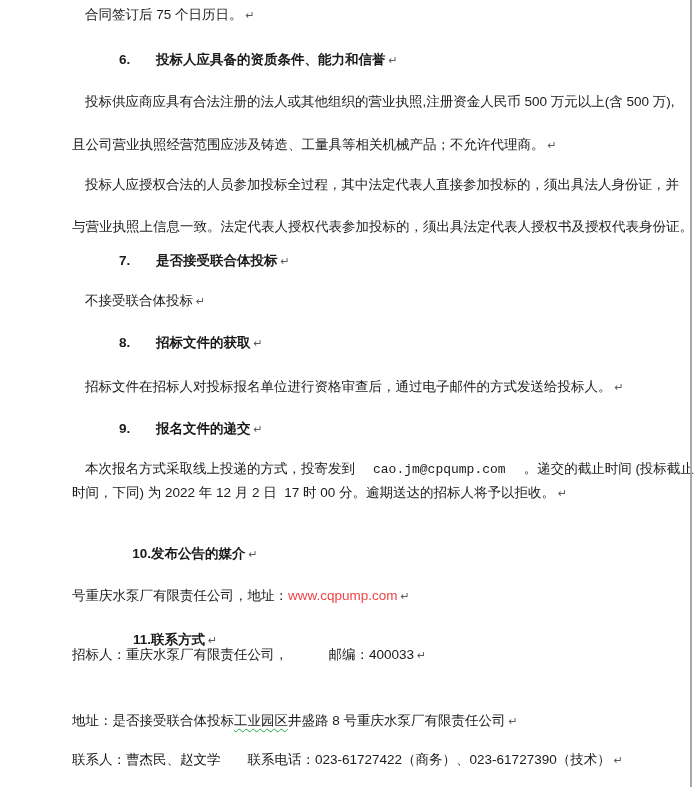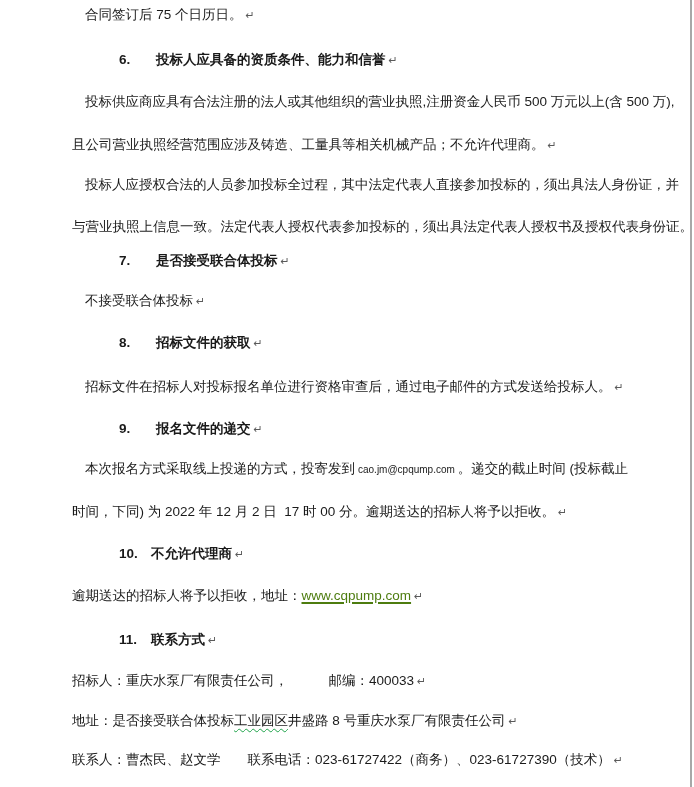--- a/index.html
+++ b/index.html
@@ -9,28 +9,28 @@
     font-family:"Liberation Sans",sans-serif;
   }
   .line{
     position:absolute;white-space:pre;
     font-size:13.5px;line-height:18px;letter-spacing:0;
   }
   .indent{left:85px;}
   .flush{left:72px;}
   .head{left:95px;font-weight:700;margin-left:24px;}
   .hnum{display:inline-block;width:37px;}
-  .head.double .hnum{width:32px;}
+  .head.double .hnum{width:32px;text-align:right;}
   .pmark{
     color:#5a5a5a;font-size:11px;margin-left:3px;
     font-family:"DejaVu Sans",sans-serif;font-weight:400;
   }
-  .email{font-family:Liberation Sans, sans-serif;font-size:10px;margin:0 3px;}
+  .email{font-family:Liberation Mono, monospace;font-size:13px;margin:0 18px;}
   .weblink{
-    color:#4d7c0f;text-decoration:underline;text-underline-offset:2px;
+    color:#ef4444;text-underline-offset:2px;
     text-decoration-thickness:1.5px;cursor:pointer;
   }
   .flagged{
     text-decoration-line:underline;text-decoration-style:wavy;
     text-decoration-color:#1fa34a;text-decoration-thickness:1px;
     text-underline-offset:3px;
   }
   .page-edge{position:absolute;top:0;left:690px;width:2px;height:787px;background:#a8a8a8;}
 </style>
 </head>
@@ -53,27 +53,27 @@
 <div class="line indent" style="top:292px"><span>不接受联合体投标</span><span class="pmark">↵</span></div>
 
 <div class="line head" style="top:334px"><span class="hnum">8.</span><span>招标文件的获取</span><span class="pmark">↵</span></div>
 
 <div class="line indent" style="top:378px"><span>招标文件在招标人对投标报名单位进行资格审查后，通过电子邮件的方式发送给投标人。</span><span class="pmark">↵</span></div>
 
 <div class="line head" style="top:420px"><span class="hnum">9.</span><span>报名文件的递交</span><span class="pmark">↵</span></div>
 
 <div class="line indent" style="top:460px"><span>本次报名方式采取线上投递的方式，投寄发到</span><span class="email">cao.jm@cpqump.com</span><span>。递交的截止时间 (投标截止</span></div>
 
-<div class="line flush" style="top:503px"><span>时间，下同) 为 2022 年 12 月 2 日  17 时 00 分。逾期送达的招标人将予以拒收。</span><span class="pmark">↵</span></div>
+<div class="line flush" style="top:484px"><span>时间，下同) 为 2022 年 12 月 2 日  17 时 00 分。逾期送达的招标人将予以拒收。</span><span class="pmark">↵</span></div>
 
-<div class="line head double" style="top:545px"><span class="hnum">10.</span><span>不允许代理商</span><span class="pmark">↵</span></div>
+<div class="line head double" style="top:545px"><span class="hnum">10.</span><span>发布公告的媒介</span><span class="pmark">↵</span></div>
 
-<div class="line flush" style="top:587px"><span>逾期送达的招标人将予以拒收，地址：</span><span class="weblink">www.cqpump.com</span><span class="pmark">↵</span></div>
+<div class="line flush" style="top:587px"><span>号重庆水泵厂有限责任公司，地址：</span><span class="weblink">www.cqpump.com</span><span class="pmark">↵</span></div>
 
 <div class="line head double" style="top:631px"><span class="hnum">11.</span><span>联系方式</span><span class="pmark">↵</span></div>
 
-<div class="line flush" style="top:672px"><span>招标人：重庆水泵厂有限责任公司，　　　邮编：400033</span><span class="pmark">↵</span></div>
+<div class="line flush" style="top:646px"><span>招标人：重庆水泵厂有限责任公司，　　　邮编：400033</span><span class="pmark">↵</span></div>
 
 <div class="line flush" style="top:712px"><span>地址：是否接受联合体投标</span><span class="flagged">工业园区</span><span>井盛路 8 号重庆水泵厂有限责任公司</span><span class="pmark">↵</span></div>
 
 <div class="line flush" style="top:751px"><span>联系人：曹杰民、赵文学　　联系电话：023-61727422（商务）、023-61727390（技术）</span><span class="pmark">↵</span></div>
 
 <div class="page-edge"></div>
 
 </body></html>

